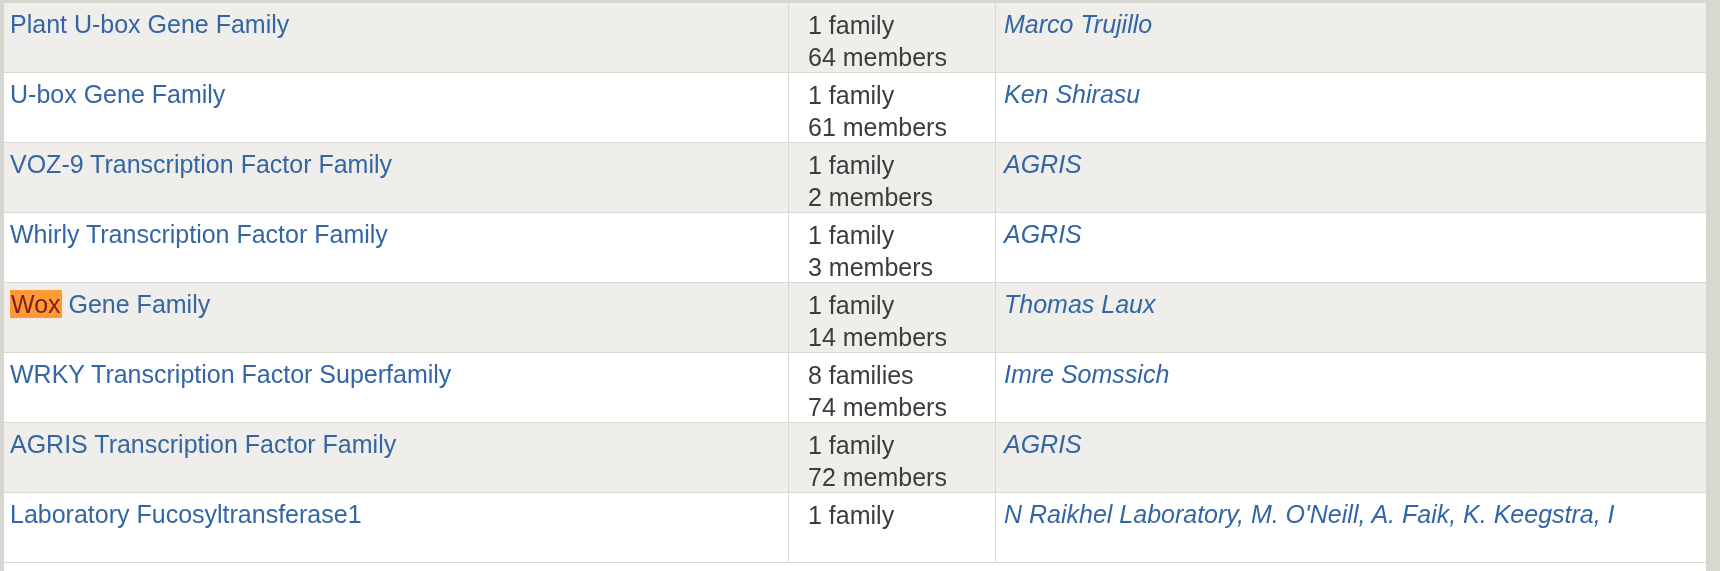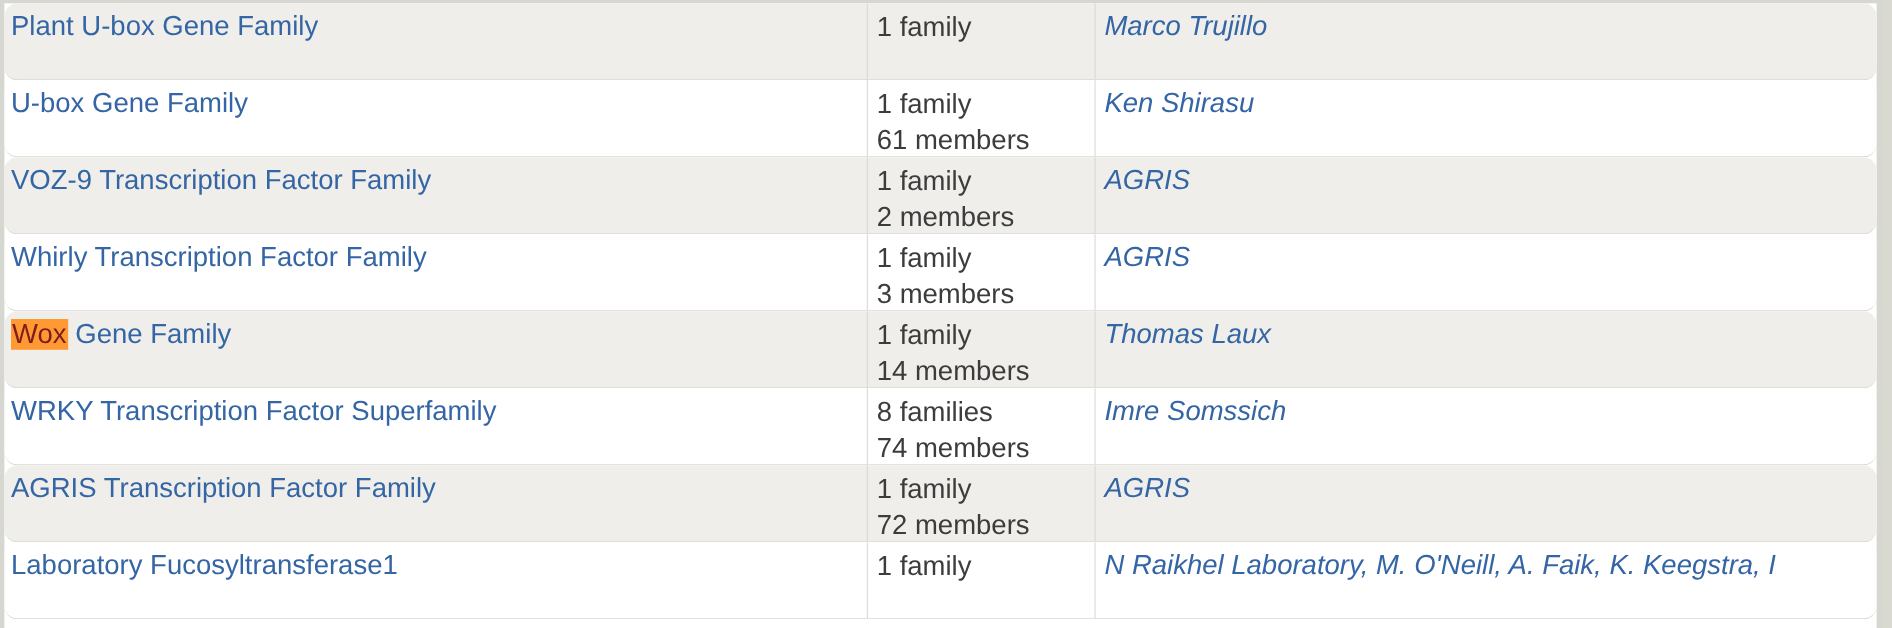--- a/index.html
+++ b/index.html
@@ -25,42 +25,41 @@
     box-sizing: border-box;
     overflow: hidden;
   }
 
   .row {
     display: flex;
     height: 70px;
     box-sizing: border-box;
     border-bottom: 1px solid #d9d9d3;
     background: #ffffff;
-    border-radius: 12px;
   }
   .row.alt {
     background: #efeeea;
   }
 
   .cell {
     box-sizing: border-box;
     padding: 6px 0 0 6px;
     overflow: hidden;
     white-space: nowrap;
   }
 
   .c-name {
     width: 784px;
     flex: 0 0 784px;
   }
   .c-count {
     width: 207px;
     flex: 0 0 207px;
     border-left: 1px solid #d9d9d3;
-    padding-left: 8px;
+    padding-left: 19px;
     color: #3c3c3c;
     font-size: 25px;
     line-height: 32px;
   }
   .c-author {
     flex: 1 1 auto;
     border-left: 1px solid #d9d9d3;
     padding-left: 8px;
     font-style: italic;
   }
@@ -84,20 +83,21 @@
 </style>
 </head>
 <body>
 
 <div id="results-table">
 
 <div class="row alt">
       <div class="cell c-name"><a class="link">Plant U-box Gene Family</a></div>
       <div class="cell c-count">
         <span class="count-line">1 family</span>
+        <span class="count-line">64 members</span>
       </div>
       <div class="cell c-author"><a class="link">Marco Trujillo</a></div>
     </div>
     <div class="row">
       <div class="cell c-name"><a class="link">U-box Gene Family</a></div>
       <div class="cell c-count">
         <span class="count-line">1 family</span>
         <span class="count-line">61 members</span>
       </div>
       <div class="cell c-author"><a class="link">Ken Shirasu</a></div>

